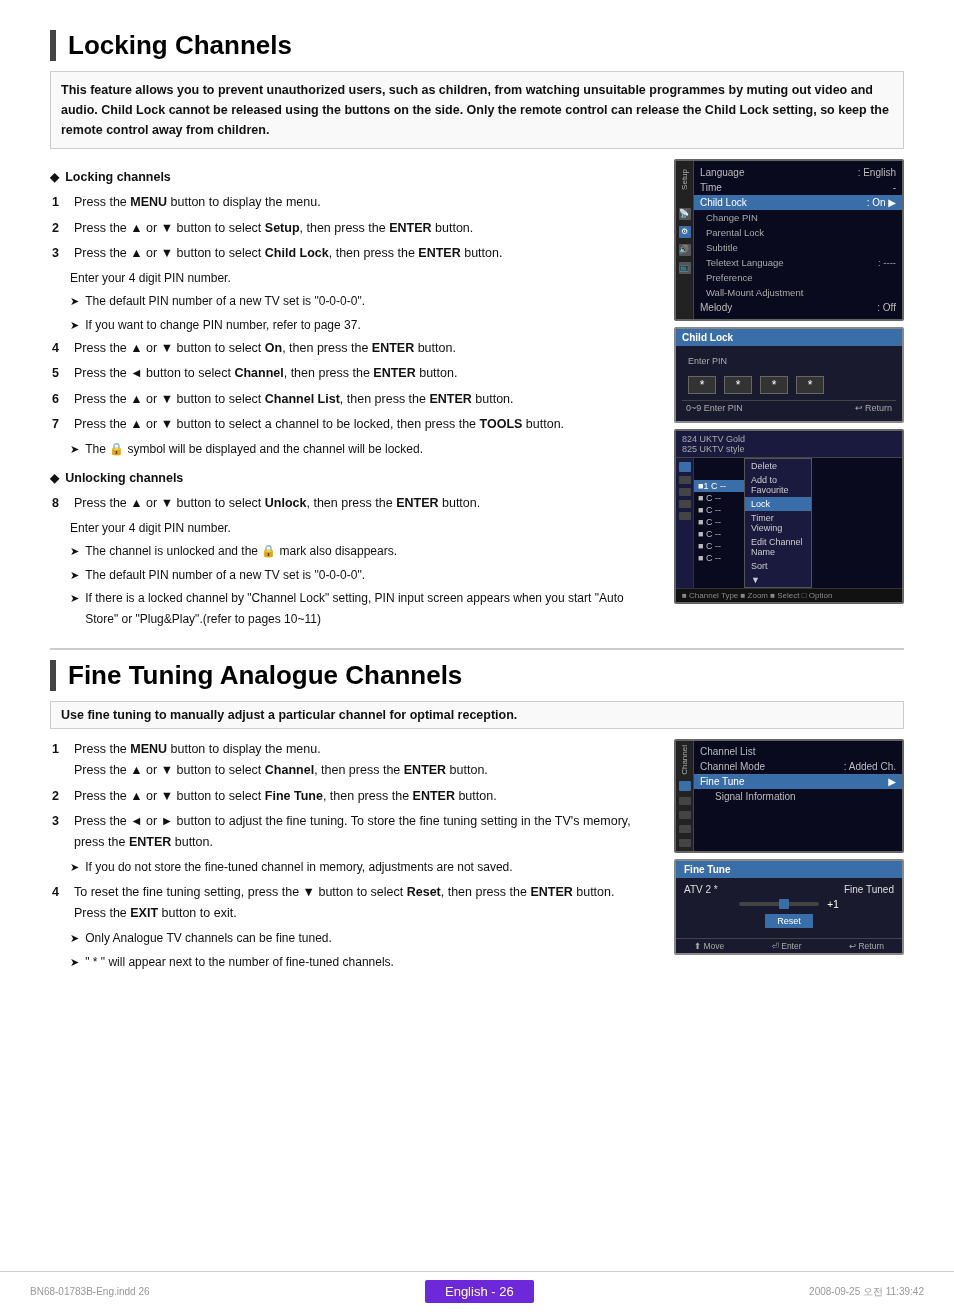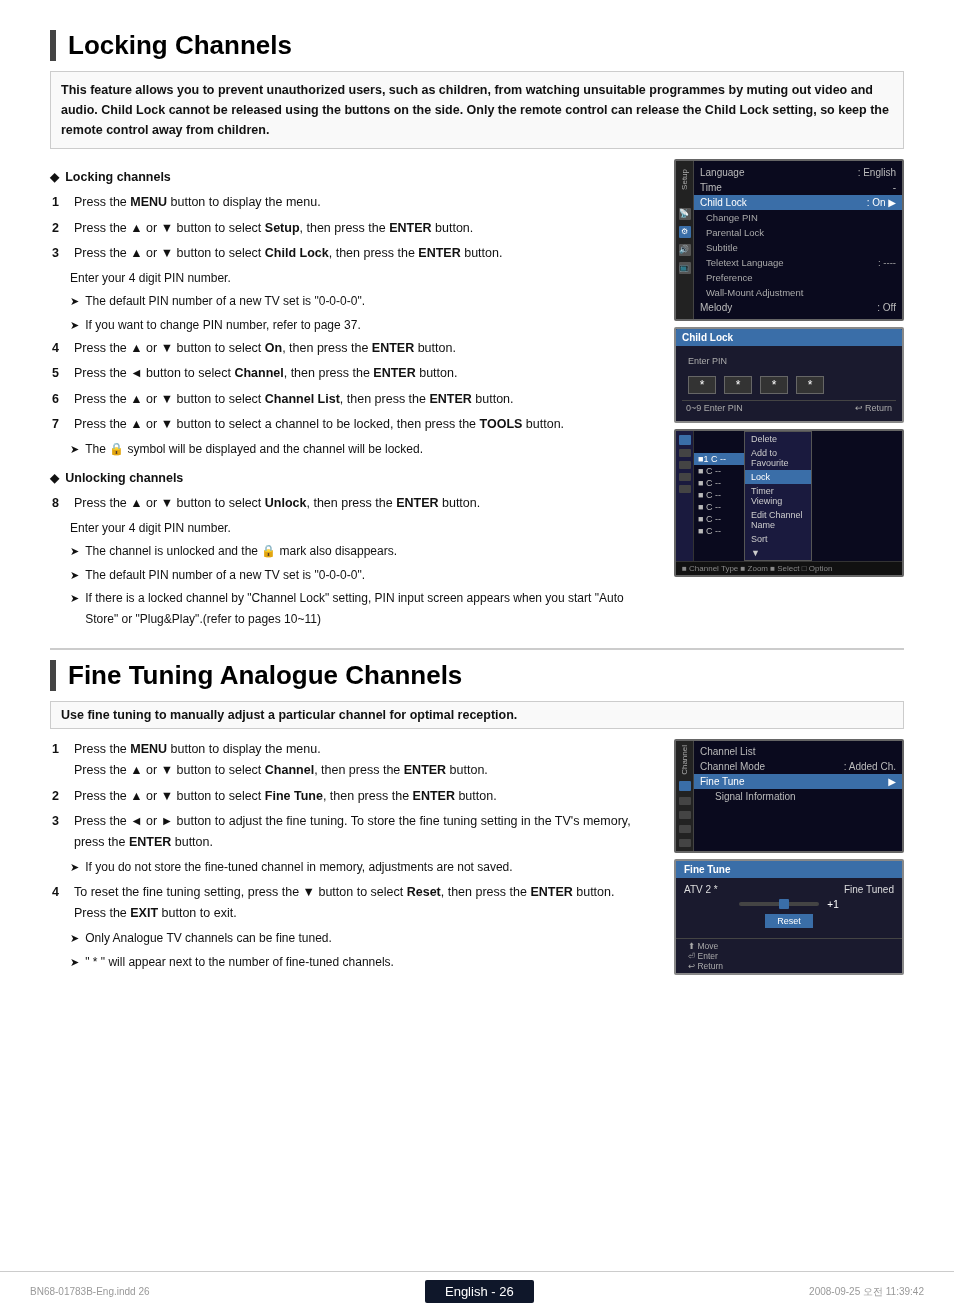--- a/index.html
+++ b/index.html
@@ -295,42 +295,41 @@
       padding: 2px 12px;
       font-size: 9px;
       text-align: center;
       margin: 4px auto;
       display: block;
       width: fit-content;
     }
     .fine-tune-footer {
       display: flex;
       justify-content: space-between;
-      padding: 2px 12px;
+      padding: 2px 18px;
       font-size: 8.5px;
       color: #aaa;
       border-top: 1px solid #444;
-      flex-direction: column;
     }
 
     
     .page-footer {
       position: absolute;
       bottom: 12px;
       left: 0;
       right: 0;
       display: flex;
       justify-content: space-between;
       align-items: center;
       padding: 0 30px;
       border-top: 1px solid #ccc;
       padding-top: 8px;
     }
     .footer-lang {
-      background: #0f172a;
+      background: #6d28d9;
       color: #fff;
       padding: 4px 20px;
       font-size: 13px;
       border-radius: 2px;
     }
     .footer-file {
       font-size: 10px;
       color: #999;
     }
     .footer-date {
@@ -475,20 +474,26 @@
           <div class="pin-dot">*</div>
           <div class="pin-dot">*</div>
         </div>
         <div class="pin-hint">
           <span>0~9 Enter PIN</span>
           <span>↩ Return</span>
         </div>
       </div>
 
       <div class="channel-list-screen">
+        <div class="channel-header">
+          <div>
+            <div>824  UKTV Gold</div>
+            <div>825  UKTV style</div>
+          </div>
+        </div>
         <div class="channel-body">
           <div style="display:flex;">
 
             <div style="width:18px;background:#1a1a3e;display:flex;flex-direction:column;align-items:center;gap:4px;padding:4px 2px;border-right:1px solid #333;">
               <div style="width:12px;height:10px;background:#3a6ea8;border-radius:1px;"></div>
               <div style="width:12px;height:8px;background:#444;border-radius:1px;"></div>
               <div style="width:12px;height:8px;background:#444;border-radius:1px;"></div>
               <div style="width:12px;height:8px;background:#444;border-radius:1px;"></div>
               <div style="width:12px;height:8px;background:#444;border-radius:1px;"></div>
             </div>

